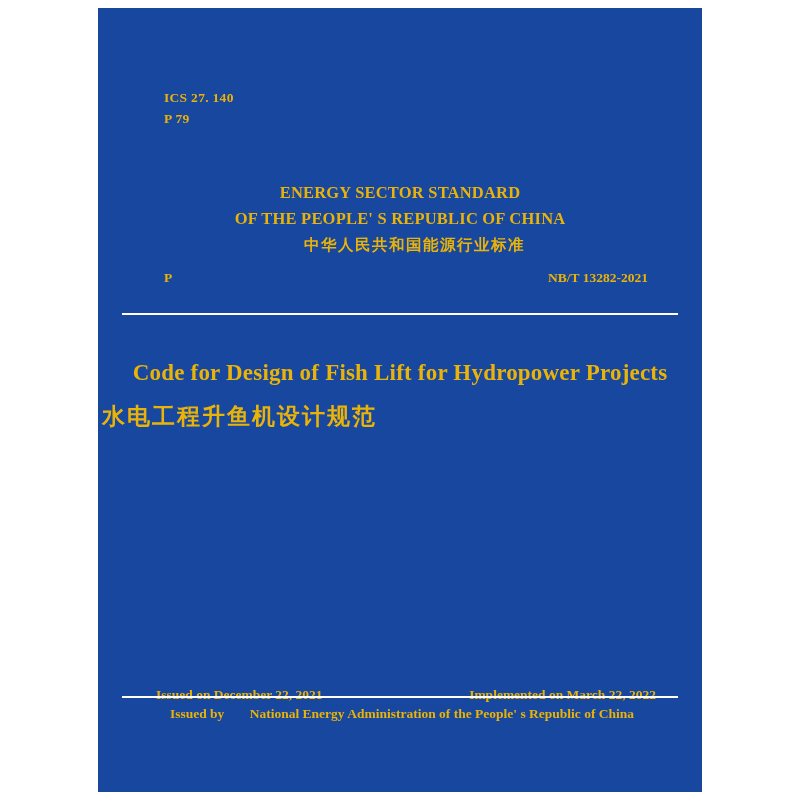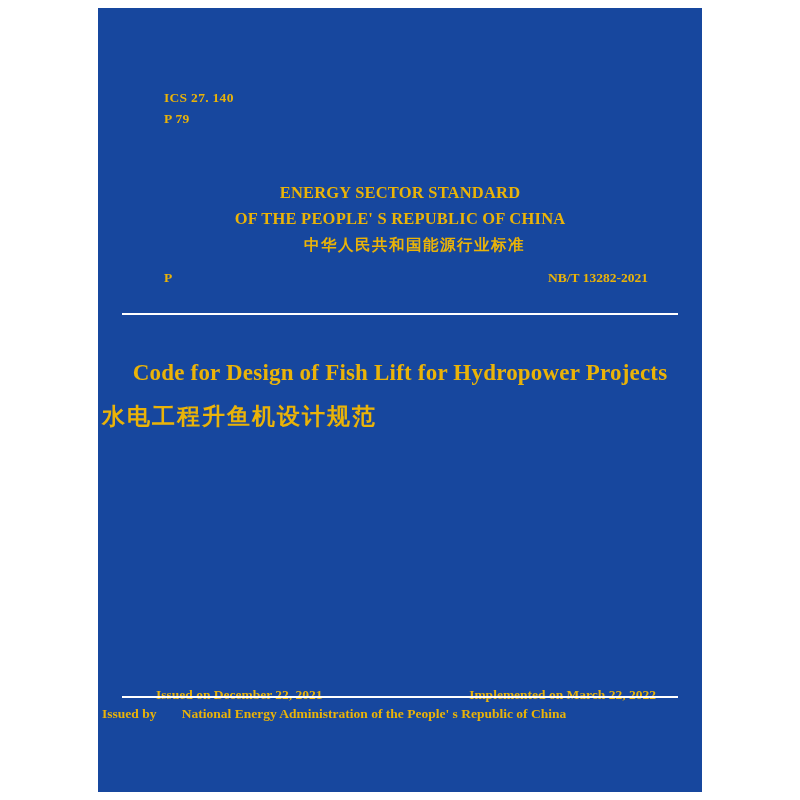--- a/index.html
+++ b/index.html
@@ -131,21 +131,21 @@
     right: 24px;
     top: 688px;
     height: 2px;
     background: #ffffff;
   }
   .issued-by {
     position: absolute;
     left: 4px;
     right: 0;
     top: 698px;
-    text-align: left;
+    text-align: center;
     font-size: 13.5px;
     font-weight: bold;
   }
   .issued-by .label {
     margin-right: 22px;
   }
 </style>
 </head>
 <body>
 

